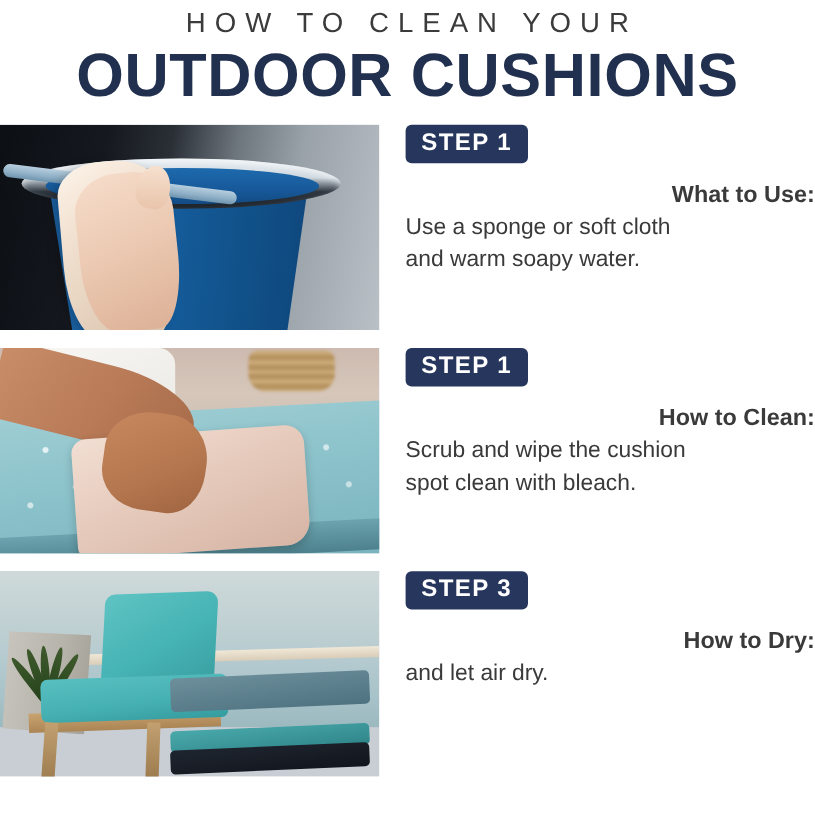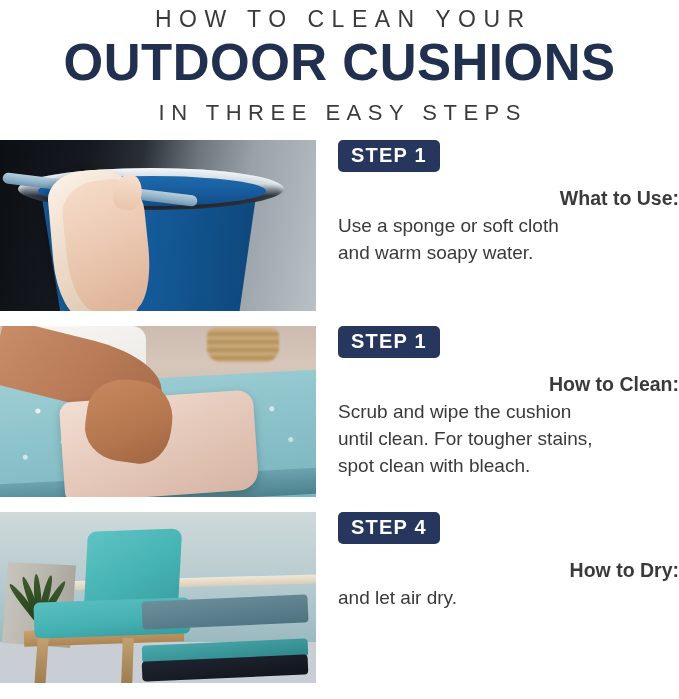--- a/index.html
+++ b/index.html
@@ -318,21 +318,20 @@
   .s3-s4 { top: 60px; height: 20px; background: linear-gradient(175deg,#1f2530,#11151c); }
 </style>
 </head>
 <body>
 
 <div class="page">
 
   <div class="header">
     <div class="kicker">HOW TO CLEAN YOUR</div>
     <div class="headline">OUTDOOR CUSHIONS</div>
-    <div class="subkicker">IN THREE EASY STEPS</div>
   </div>
 
   <div class="steps">
 
     <div class="step-row">
       <div class="thumb">
         <div class="art">
           <div class="s1-bg"></div>
           <div class="s1-bucket"></div>
           <div class="s1-rim"></div>
@@ -366,21 +365,20 @@
           <div class="s2-arm"></div>
           <div class="s2-cloth"></div>
           <div class="s2-hand"></div>
         </div>
       </div>
       <div class="step-copy">
         <div class="badge">STEP 1</div>
         <div class="step-heading">How to Clean:</div>
         <div class="step-body">
           <div>Scrub and wipe the cushion</div>
-          <div>until clean. For tougher stains,</div>
           <div>spot clean with bleach.</div>
         </div>
       </div>
     </div>
 
     <div class="step-row">
       <div class="thumb">
         <div class="art">
           <div class="s3-sky"></div>
           <div class="s3-water"></div>
@@ -402,21 +400,21 @@
           <div class="s3-leg2"></div>
           <div class="s3-stack">
             <span class="s3-s1"></span>
             <span class="s3-s2"></span>
             <span class="s3-s3"></span>
             <span class="s3-s4"></span>
           </div>
         </div>
       </div>
       <div class="step-copy">
-        <div class="badge">STEP 4</div>
+        <div class="badge">STEP 3</div>
         <div class="step-heading">How to Dry:</div>
         <div class="step-body">
           <div>and let air dry.</div>
         </div>
       </div>
     </div>
 
   </div>
 </div>
 

